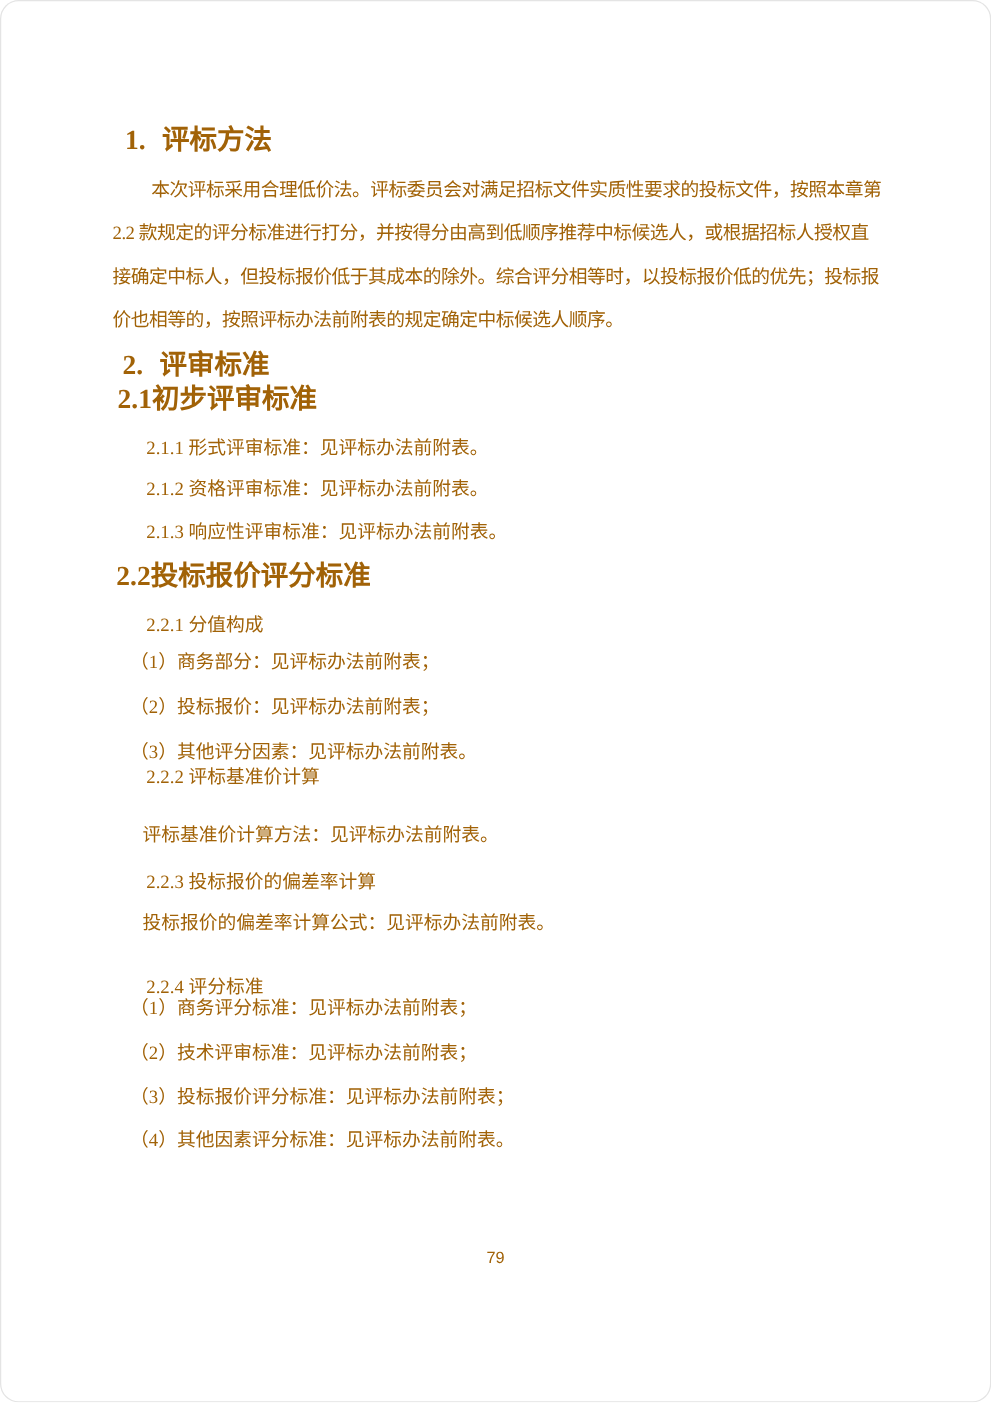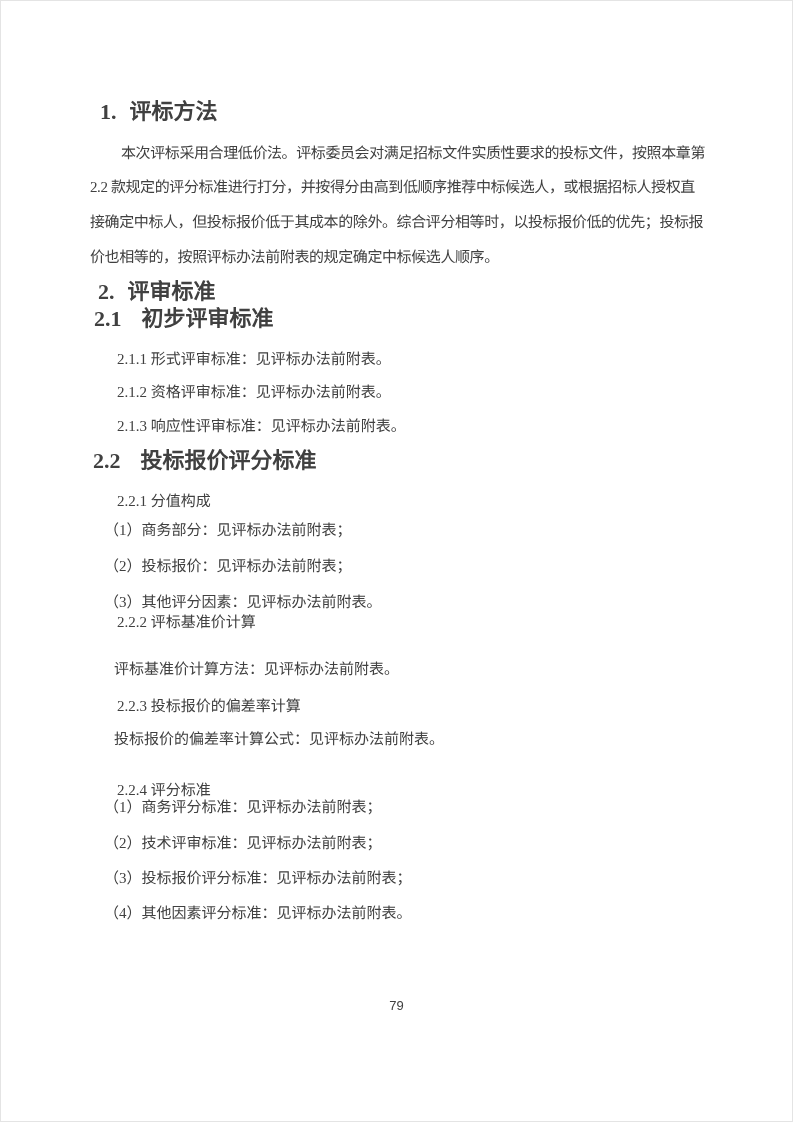--- a/index.html
+++ b/index.html
@@ -7,39 +7,40 @@
     padding: 0;
     background: #ffffff;
   }
   .page {
     position: relative;
     width: 793px;
     height: 1122px;
     background: #ffffff;
     box-shadow: inset 0 0 0 1px #e4e4e4;
     overflow: hidden;
-    color: #404040;
+    color: #a16207;
     font-family: "Liberation Serif", "DejaVu Serif", serif;
+    border-radius: 15px;
   }
   
   .heading {
     position: absolute;
     white-space: nowrap;
     line-height: 26px;
     font-size: 22px;
     font-weight: 700;
   }
   .heading .hnum {
     font-family: "Liberation Serif", "DejaVu Serif", serif;
   }
   .heading .htitle {
     font-family: "Liberation Sans", "DejaVu Sans", sans-serif;
   }
   .lvl1 .hnum { margin-right: 13px; }
-  .lvl2 .hnum { margin-right: 20px; }
+  .lvl2 .hnum { margin-right: 0; }
   
   .bline {
     position: absolute;
     white-space: nowrap;
     font-size: 15px;
     line-height: 20px;
     font-family: "Liberation Serif", "DejaVu Serif", serif;
   }
   .pline {
     letter-spacing: -0.4px;

